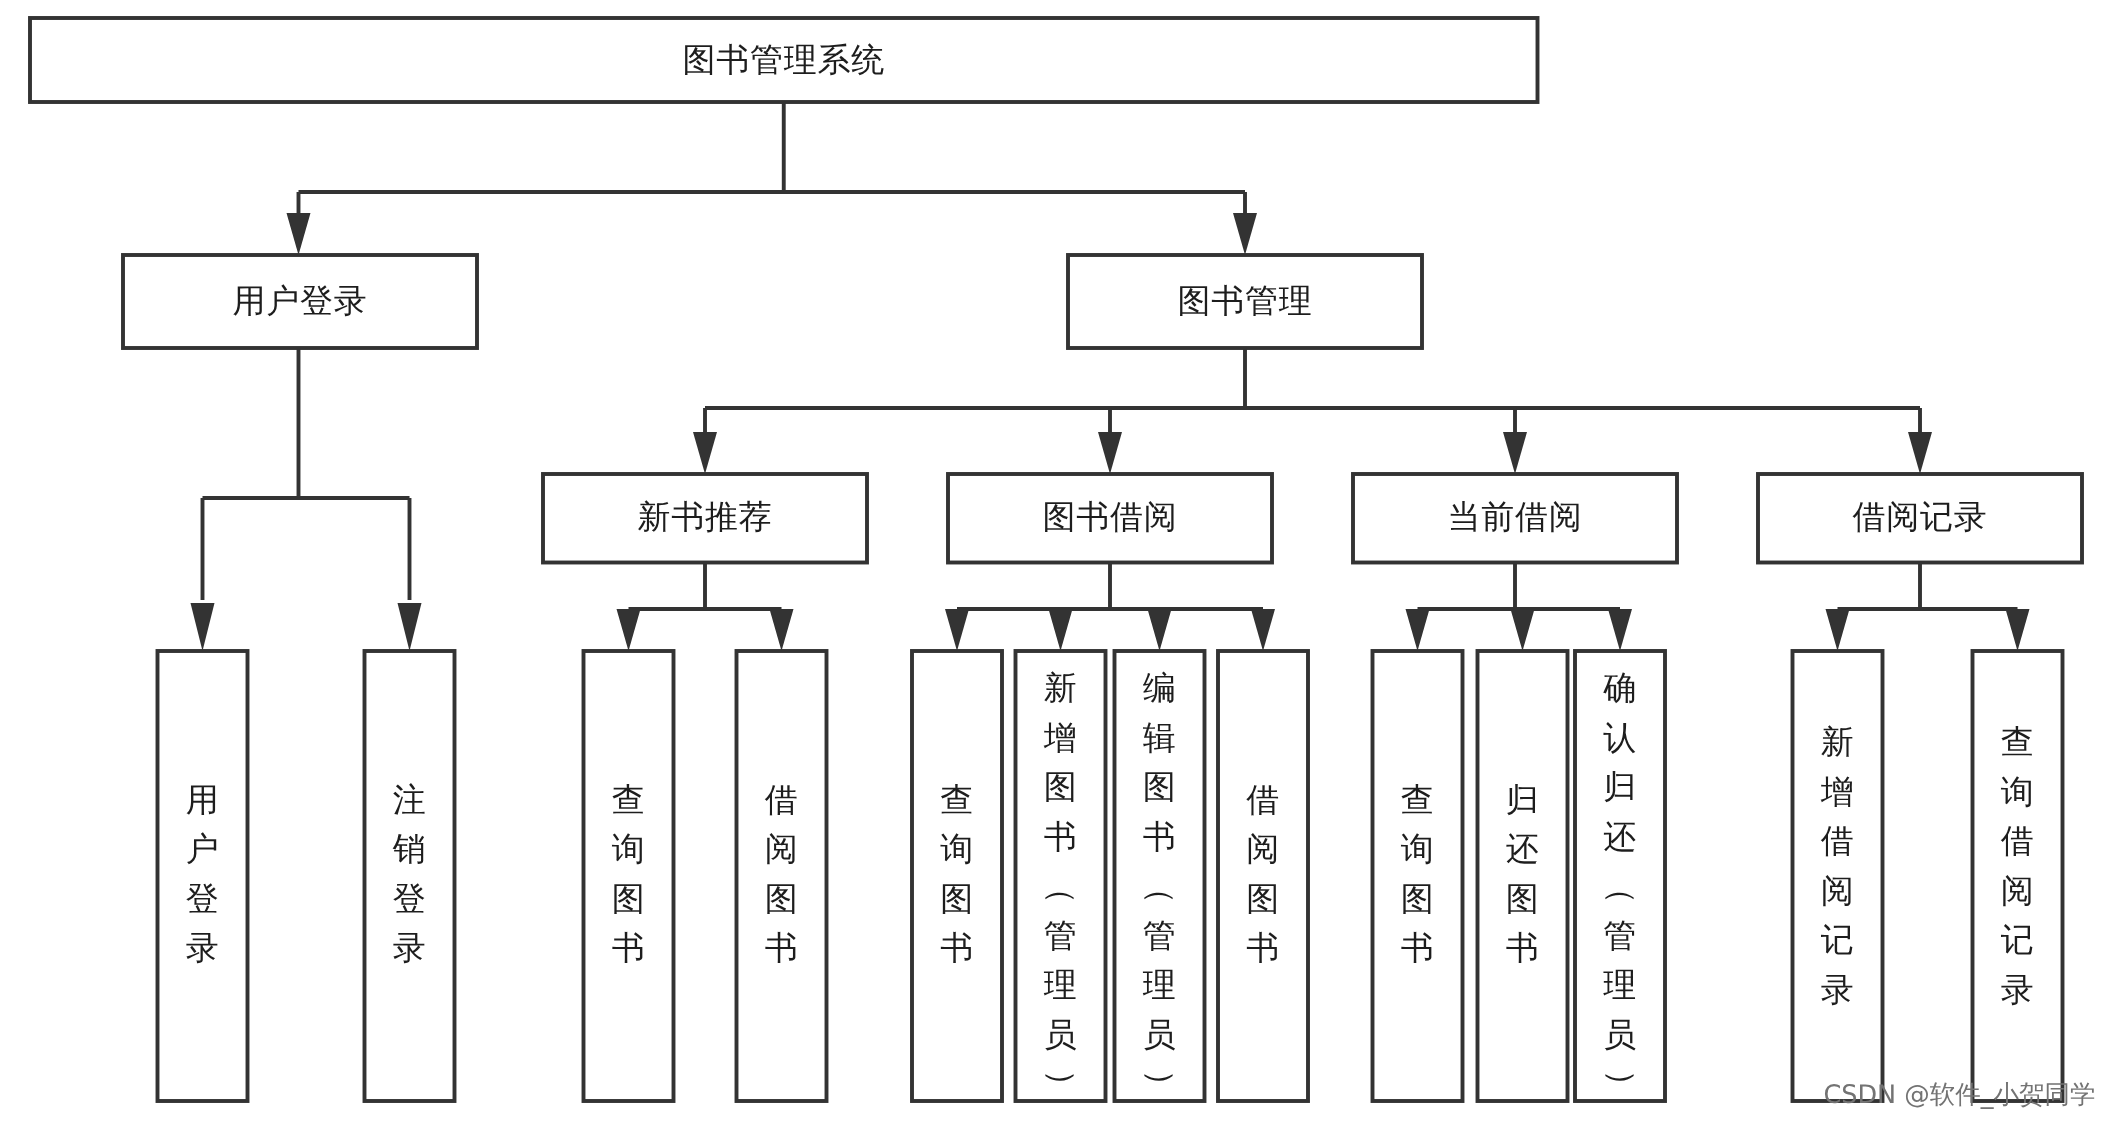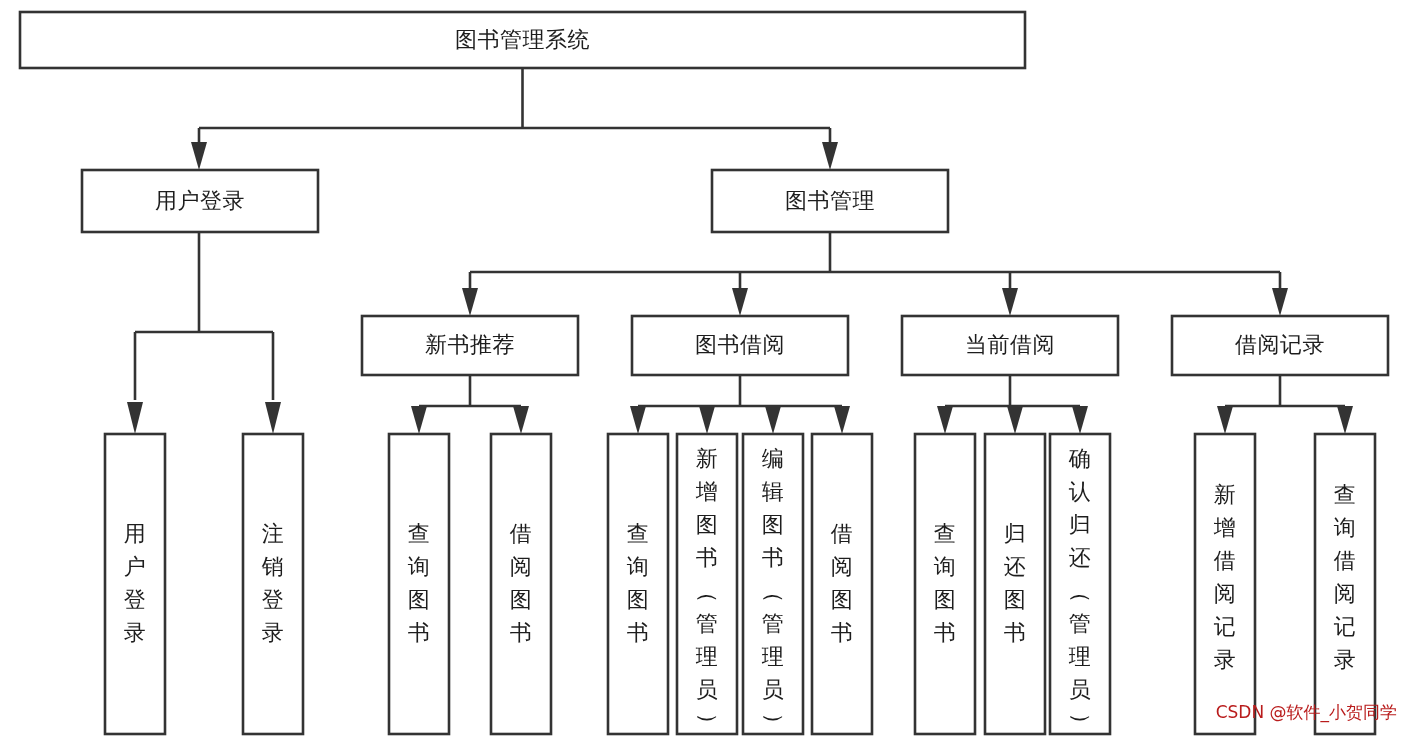--- a/index.html
+++ b/index.html
@@ -51,24 +51,24 @@
     fill: none;
     stroke-linecap: butt;
   }
   .arrow-head {
     fill: #333333;
     stroke: none;
   }
   .watermark {
     position: absolute;
     right: 8px;
-    bottom: 23px;
+    bottom: 6px;
     font-family: "DejaVu Sans", "Liberation Sans", sans-serif;
     font-size: 17px;
-    color: #b91c1c;
+    color: #737373;
     white-space: nowrap;
     user-select: none;
   }
 </style>
 </head>
 <body>
 
 <div id="diagram-root">
 
   <svg class="flow-svg" viewBox="0 0 1405 747" xmlns="http://www.w3.org/2000/svg">

